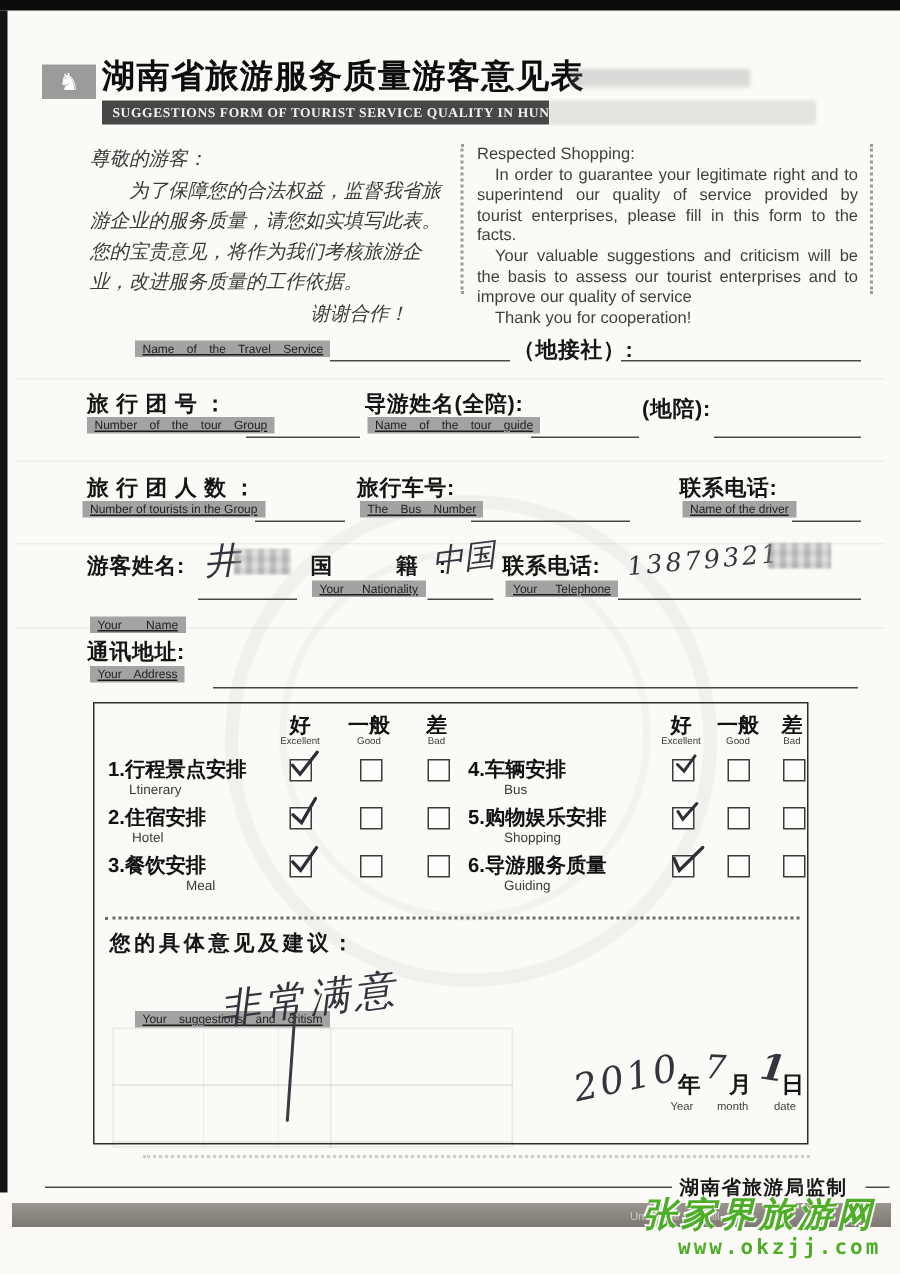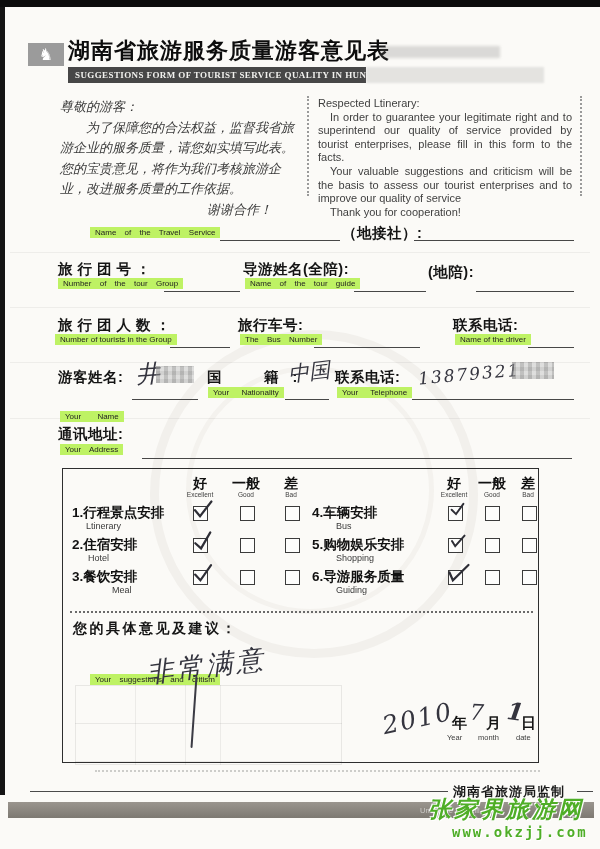--- a/index.html
+++ b/index.html
@@ -24,21 +24,21 @@
   .introcn{left:60px;top:97px;width:240px;font-family:"DejaVu Serif",serif;font-style:italic;
            font-size:13px;line-height:20.5px;color:#3a3a3a;}
   .introcn .body{text-indent:2em;}
   .introcn .closing{text-align:right;padding-right:28px;}
   .introen{left:318px;top:97px;width:254px;font-size:11px;line-height:13.6px;color:#3f3f3f;
            text-align:justify;}
   .introen .p{text-indent:12px;}
   .vdots{border-left:2px dotted #9a9a9a;width:0;}
   
   .cnl{font-weight:bold;font-size:14.5px;color:#151515;letter-spacing:0.5px;white-space:nowrap;}
-  .tag{background:#bef264;color:#1e1e1e;font-size:8px;padding:1px 5px;white-space:nowrap;}
+  .tag{background:#a3a3a3;color:#1e1e1e;font-size:8px;padding:1px 5px;white-space:nowrap;text-decoration:underline;}
   .tag.w6{word-spacing:6px;} .tag.w10{word-spacing:10px;} .tag.w14{word-spacing:14px;}
   .uline{height:0;border-bottom:1.4px solid #474747;}
   
   .hand{font-family:"DejaVu Serif",serif;font-style:italic;color:#34343e;white-space:nowrap;}
   .mosaic{background:
      repeating-linear-gradient(90deg, rgba(118,118,118,.38) 0 4px, rgba(196,196,196,.38) 4px 8px),
      repeating-linear-gradient(0deg, rgba(150,150,150,.32) 0 4px, rgba(214,214,214,.32) 4px 8px);
      filter:blur(0.7px);}
   
   .bigbox{left:62px;top:468px;width:477px;height:295px;border:1.6px solid #2e2e2e;box-sizing:border-box;}
@@ -96,21 +96,21 @@
   <div class="abs ghostline" style="left:380px;top:46px;width:120px;height:12px;"></div>
 
   <div class="abs introcn">
     <div>尊敬的游客：</div>
     <div class="body">为了保障您的合法权益，监督我省旅游企业的服务质量，请您如实填写此表。您的宝贵意见，将作为我们考核旅游企业，改进服务质量的工作依据。</div>
     <div class="closing">谢谢合作！</div>
   </div>
   <div class="abs vdots" style="left:307px;top:96px;height:100px;"></div>
   <div class="abs vdots" style="left:580px;top:96px;height:100px;"></div>
   <div class="abs introen">
-    <div>Respected Ltinerary:</div>
+    <div>Respected Shopping:</div>
     <div class="p">In order to guarantee your legitimate right and to superintend our quality of service provided by tourist enterprises, please fill in this form to the facts.</div>
     <div class="p">Your valuable suggestions and criticism will be the basis to assess our tourist enterprises and to improve our quality of service</div>
     <div class="p">Thank you for cooperation!</div>
   </div>
 
   <div class="abs tag w6" style="left:90px;top:227px;">Name of the Travel Service</div>
   <div class="abs uline" style="left:220px;top:240px;width:120px;"></div>
   <div class="abs cnl" style="left:342px;top:224px;">（地接社）:</div>
   <div class="abs uline" style="left:414px;top:240px;width:160px;"></div>
 
@@ -204,21 +204,21 @@
   <div class="abs rlabel-en" style="left:336px;top:553px;">Shopping</div>
   <div class="abs cbox" style="left:448px;top:538px;">
     <svg class="tick" style="transform:rotate(8deg) scale(0.85);" viewBox="0 0 24 24">
         <path d="M5 13 L10 19 L20 4" fill="none" stroke="#2e2e36" stroke-width="2.6" stroke-linecap="round"></path>
       </svg>
   </div>
   <div class="abs cbox" style="left:485px;top:538px;"></div>
   <div class="abs cbox" style="left:522px;top:538px;"></div>
 
   <div class="abs rlabel" style="left:72px;top:568px;">3.餐饮安排</div>
-  <div class="abs rlabel-en" style="left:72px;top:585px;padding-left:40px;">Meal</div>
+  <div class="abs rlabel-en" style="left:84px;top:585px;padding-left:40px;">Meal</div>
   <div class="abs cbox" style="left:193px;top:570px;">
     <svg class="tick" style="transform:rotate(2deg);" viewBox="0 0 24 24">
         <path d="M4 14 L10 20 L21 3" fill="none" stroke="#2e2e36" stroke-width="2.4" stroke-linecap="round"></path>
       </svg>
   </div>
   <div class="abs cbox" style="left:240px;top:570px;"></div>
   <div class="abs cbox" style="left:285px;top:570px;"></div>
 
   <div class="abs rlabel" style="left:312px;top:568px;">6.导游服务质量</div>
   <div class="abs rlabel-en" style="left:336px;top:585px;">Guiding</div>

